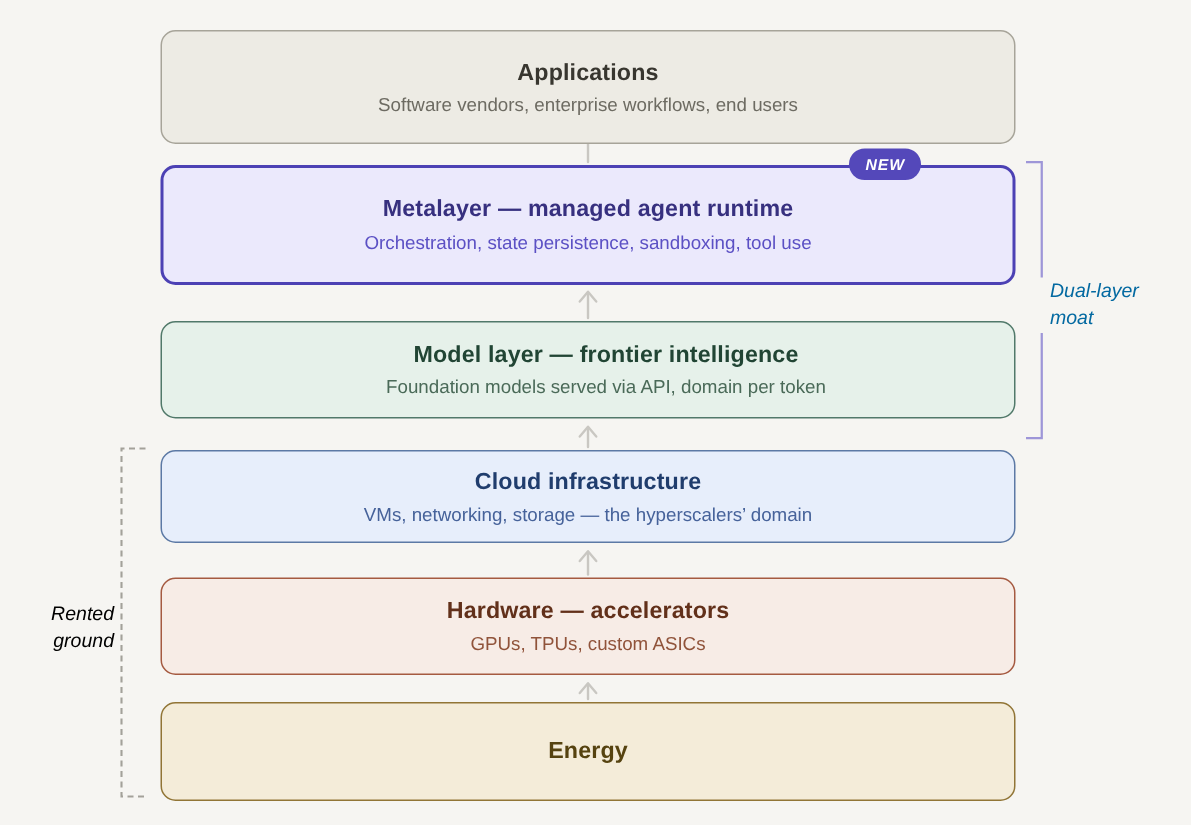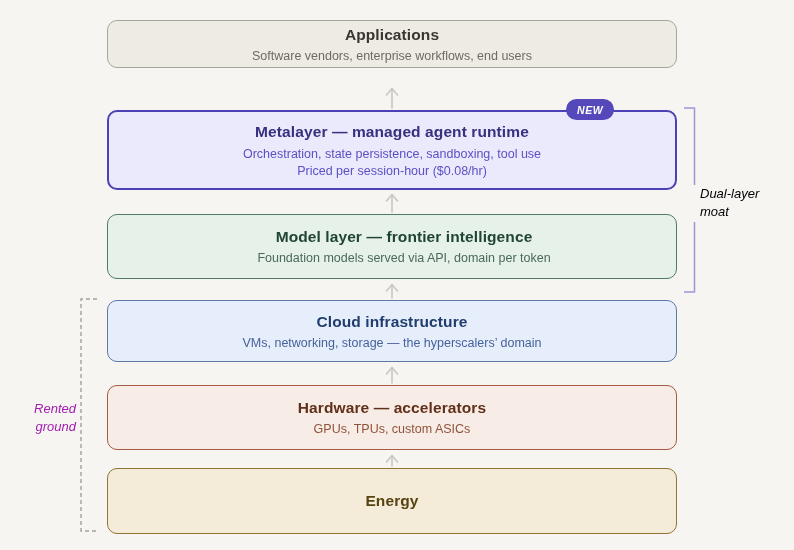--- a/index.html
+++ b/index.html
@@ -54,21 +54,21 @@
     font-size: 15.5px;
     font-weight: 700;
     letter-spacing: 0.1px;
     color: var(--title-color, #333);
   }
   .box .sub {
     font-size: 12.5px;
     margin-top: 5px;
     color: var(--sub-color, #666);
   }
-  .box--applications { top: 20px;  height: 48px; }
+  .box--applications { top: 20px;  height: 76px; }
   .box--metalayer    { top: 110px; height: 80px; border-width: 2px; }
   .box--metalayer .sub { margin-top: 6px; }
   .box--metalayer .sub + .sub { margin-top: 3px; }
   .box--model        { top: 214px; height: 65px; padding-left: 24px; }
   .box--cloud        { top: 300px; height: 62px; }
   .box--hardware     { top: 385px; height: 65px; }
   .box--energy       { top: 468px; height: 66px; }
   .badge {
     position: absolute;
     left: 566px;
@@ -90,28 +90,28 @@
   .side-label {
     position: absolute;
     font-style: italic;
     font-size: 13px;
     line-height: 1.42;
   }
   .side-label--right {
     left: 700px;
     top: 185px;
     width: 80px;
-    color: #000000;
+    color: #0369a1;
     text-align: left;
   }
   .side-label--left {
     left: 24px;
     top: 400px;
     width: 52px;
-    color: #a21caf;
+    color: #000000;
     text-align: right;
   }
 </style>
 </head>
 <body>
 
 <div class="canvas">
 
   <svg class="overlay" width="794" height="550" viewBox="0 0 794 550">
     <g class="arrow">
@@ -139,21 +139,20 @@
   </svg>
 
   <div class="box box--applications" style="background: rgb(237, 235, 228); border-color: rgb(167, 164, 153); --title-color: #38362f; --sub-color: #6d6b62;">
     <div class="title">Applications</div>
     <div class="sub">Software vendors, enterprise workflows, end users</div>
   </div>
 
   <div class="box box--metalayer" style="background: rgb(235, 233, 252); border-color: rgb(76, 65, 180); justify-content: center; --title-color: #37307f; --sub-color: #5b50c4;">
     <div class="title">Metalayer — managed agent runtime</div>
     <div class="sub">Orchestration, state persistence, sandboxing, tool use</div>
-    <div class="sub">Priced per session-hour ($0.08/hr)</div>
   </div>
   <div class="badge">NEW</div>
 
   <div class="box box--model" style="background: rgb(230, 241, 234); border-color: rgb(81, 121, 106); --title-color: #214534; --sub-color: #4a6a58;">
     <div class="title">Model layer — frontier intelligence</div>
     <div class="sub">Foundation models served via API, domain per token</div>
   </div>
 
   <div class="box box--cloud" style="background: rgb(231, 238, 251); border-color: rgb(92, 121, 165); --title-color: #203d6d; --sub-color: #46629a;">
     <div class="title">Cloud infrastructure</div>

